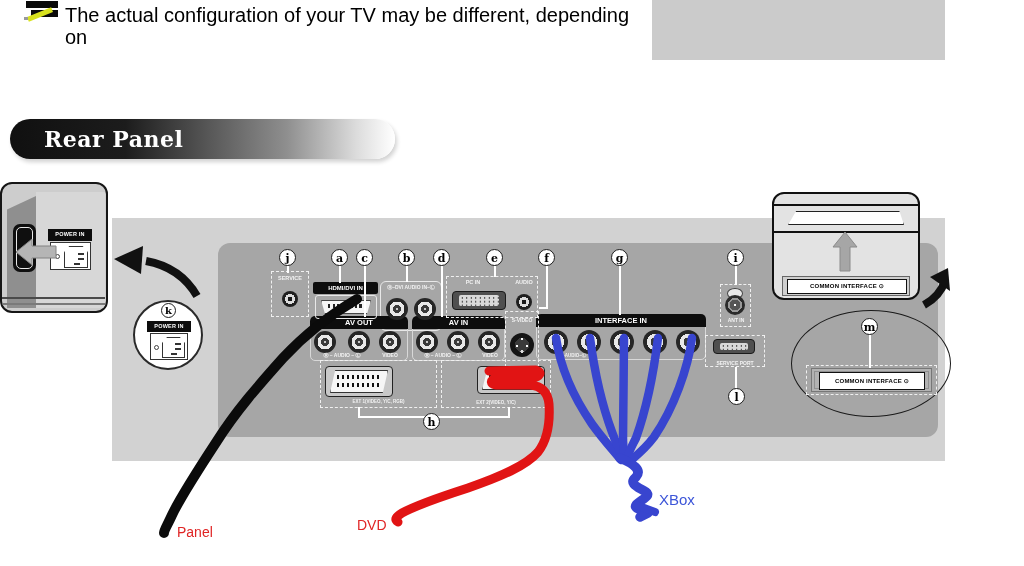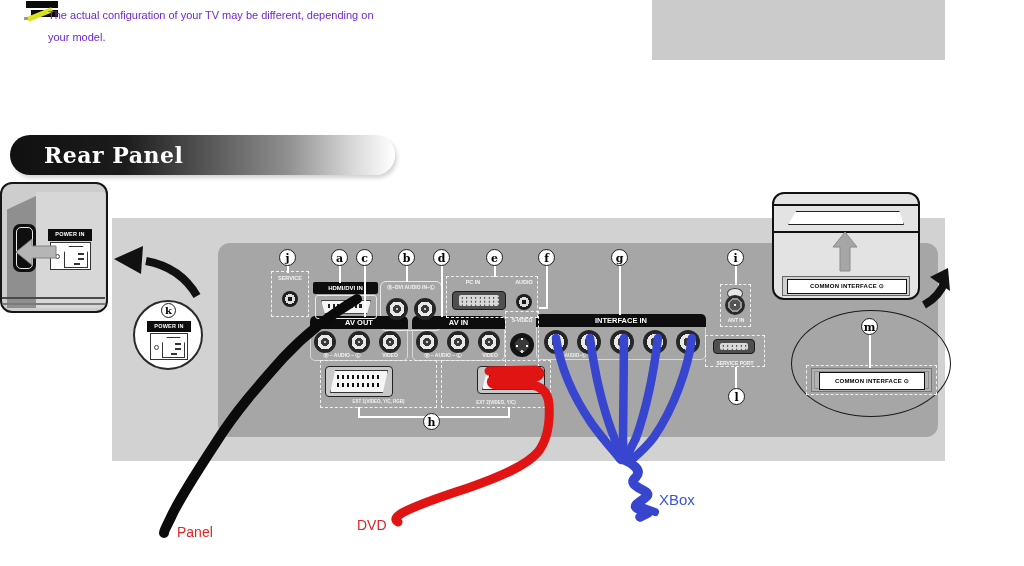--- a/index.html
+++ b/index.html
@@ -50,28 +50,27 @@
 </style>
 </head>
 <body>
 
 <div class="abs" style="left:24px;top:1px;width:36px;height:30px">
   <div class="abs" style="left:2px;top:0;width:32px;height:7px;background:#0a0a0a"></div>
   <div class="abs" style="left:7px;top:9px;width:27px;height:7px;background:#0a0a0a"></div>
   <div class="abs" style="left:3px;top:11px;width:26px;height:5px;background:#d8e21e;transform:rotate(-22deg)"></div>
   <div class="abs" style="left:0;top:16px;width:4px;height:3px;background:#9a9a9a"></div>
 </div>
-<div class="abs" style="left:48px;top:4px;width:580px;font-size:11px;line-height:22px;color:#6d28d9">
+<div class="abs" style="left:65px;top:4px;width:580px;font-size:20px;line-height:22px;color:#000000">
   <div>The actual configuration of your TV may be different, depending on</div>
-  <div>your model.</div>
 </div>
 
 <div class="abs" style="left:652px;top:0;width:293px;height:60px;background:#cbcbcb"></div>
 
-<div class="abs" style="left:10px;top:135px;width:385px;height:40px;border-radius:20px;
+<div class="abs" style="left:10px;top:119px;width:385px;height:40px;border-radius:20px;
      background:linear-gradient(to right,#101010 0%,#1c1c1c 30%,#8f8f8f 72%,#dcdcdc 90%,#ffffff 100%);
      box-shadow:2px 3px 4px rgba(0,0,0,0.18)">
   <div style="padding-left:34px;color:#fff;font:bold 22px/40px 'DejaVu Serif',serif;letter-spacing:.5px">Rear Panel</div>
 </div>
 
 <div class="abs" style="left:112px;top:218px;width:833px;height:243px;background:#d2d2d2;z-index:0"></div>
 <div class="abs" style="left:218px;top:243px;width:720px;height:194px;background:#a6a6a6;border-radius:12px;z-index:1"></div>
 
 <div class="abs" style="left:0;top:182px;width:108px;height:131px;background:#cdcdcd;border:2.5px solid #161616;
      border-radius:12px;box-sizing:border-box;overflow:hidden;z-index:3">

